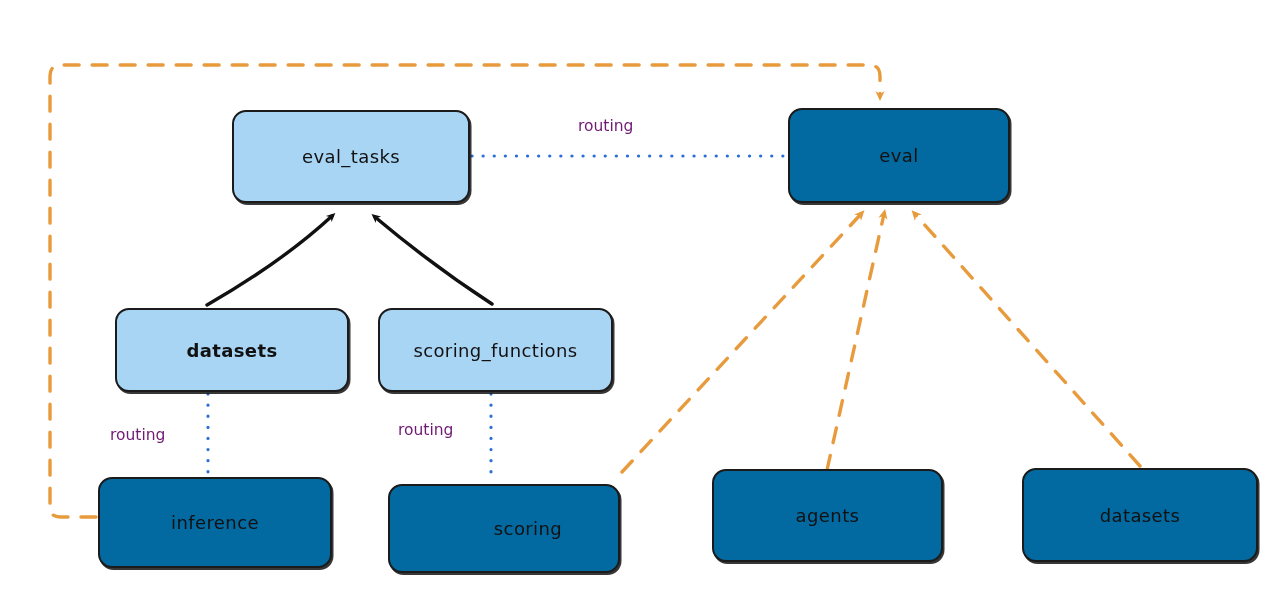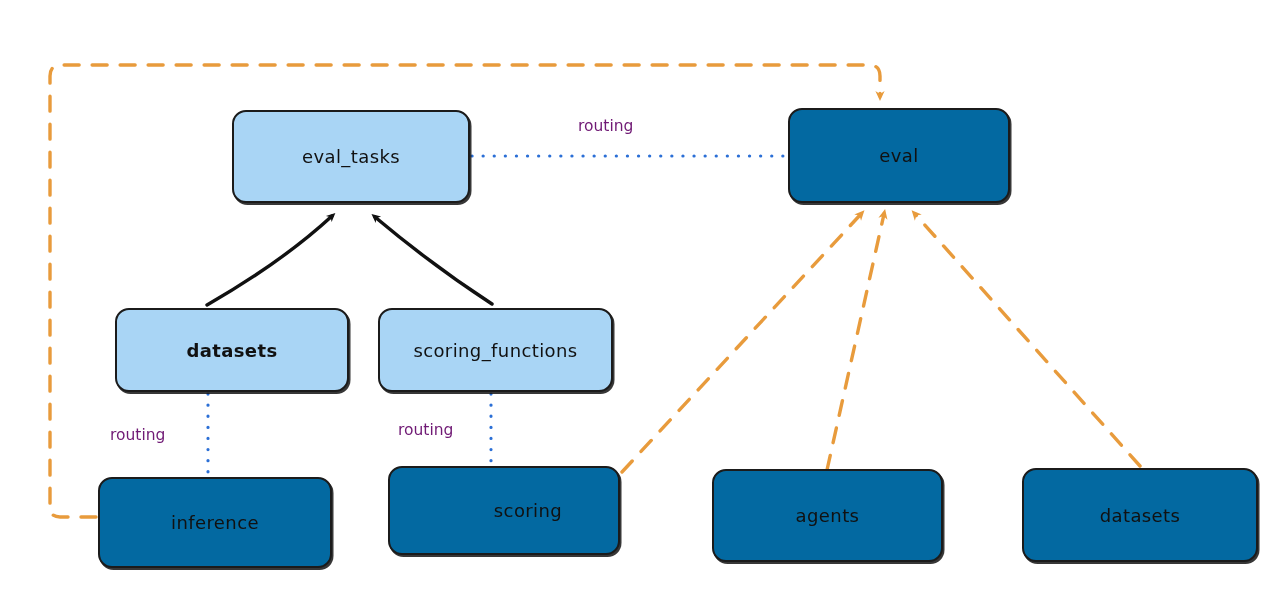--- a/index.html
+++ b/index.html
@@ -70,21 +70,21 @@
   </div>
 
   <div class="node blue" style="left:378px;top:308px;width:235px;height:84px;">
     <span>scoring_functions</span>
   </div>
 
   <div class="node green" style="left:98px;top:477px;width:234px;height:91px;">
     <span>inference</span>
   </div>
 
-  <div class="node green" style="left:388px;top:466px;width:232px;height:89px;padding-left:48px;">
+  <div class="node green" style="left:388px;top:484px;width:232px;height:89px;padding-left:48px;">
     <span>scoring</span>
   </div>
 
   <div class="node green" style="left:712px;top:469px;width:231px;height:93px;">
     <span>agents</span>
   </div>
 
   <div class="node green" style="left:1022px;top:468px;width:236px;height:94px;">
     <span>datasets</span>
   </div>

